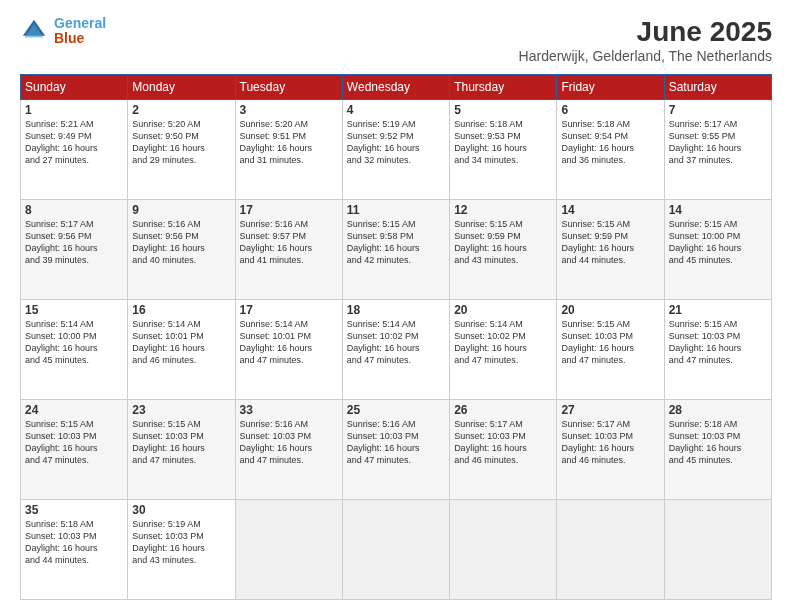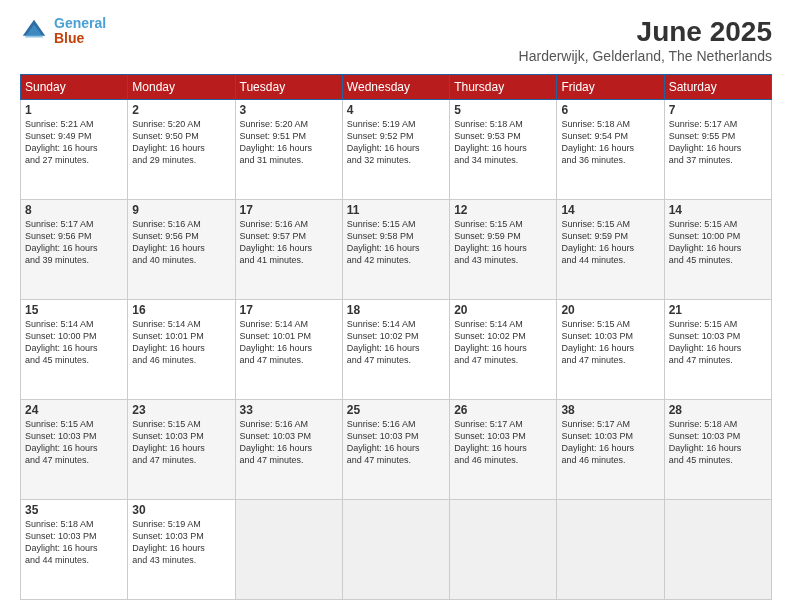--- a/index.html
+++ b/index.html
@@ -318,21 +318,21 @@
 and 47 minutes.</div>
           </td>
           <td>
             <span class="day-num">26</span>
             <div class="day-info" style="white-space: pre-line;">Sunrise: 5:17 AM
 Sunset: 10:03 PM
 Daylight: 16 hours
 and 46 minutes.</div>
           </td>
           <td>
-            <span class="day-num">38</span>
+            <span class="day-num">27</span>
             <div class="day-info" style="white-space: pre-line;">Sunrise: 5:17 AM
 Sunset: 10:03 PM
 Daylight: 16 hours
 and 46 minutes.</div>
           </td>
           <td>
             <span class="day-num">28</span>
             <div class="day-info" style="white-space: pre-line;">Sunrise: 5:18 AM
 Sunset: 10:03 PM
 Daylight: 16 hours

